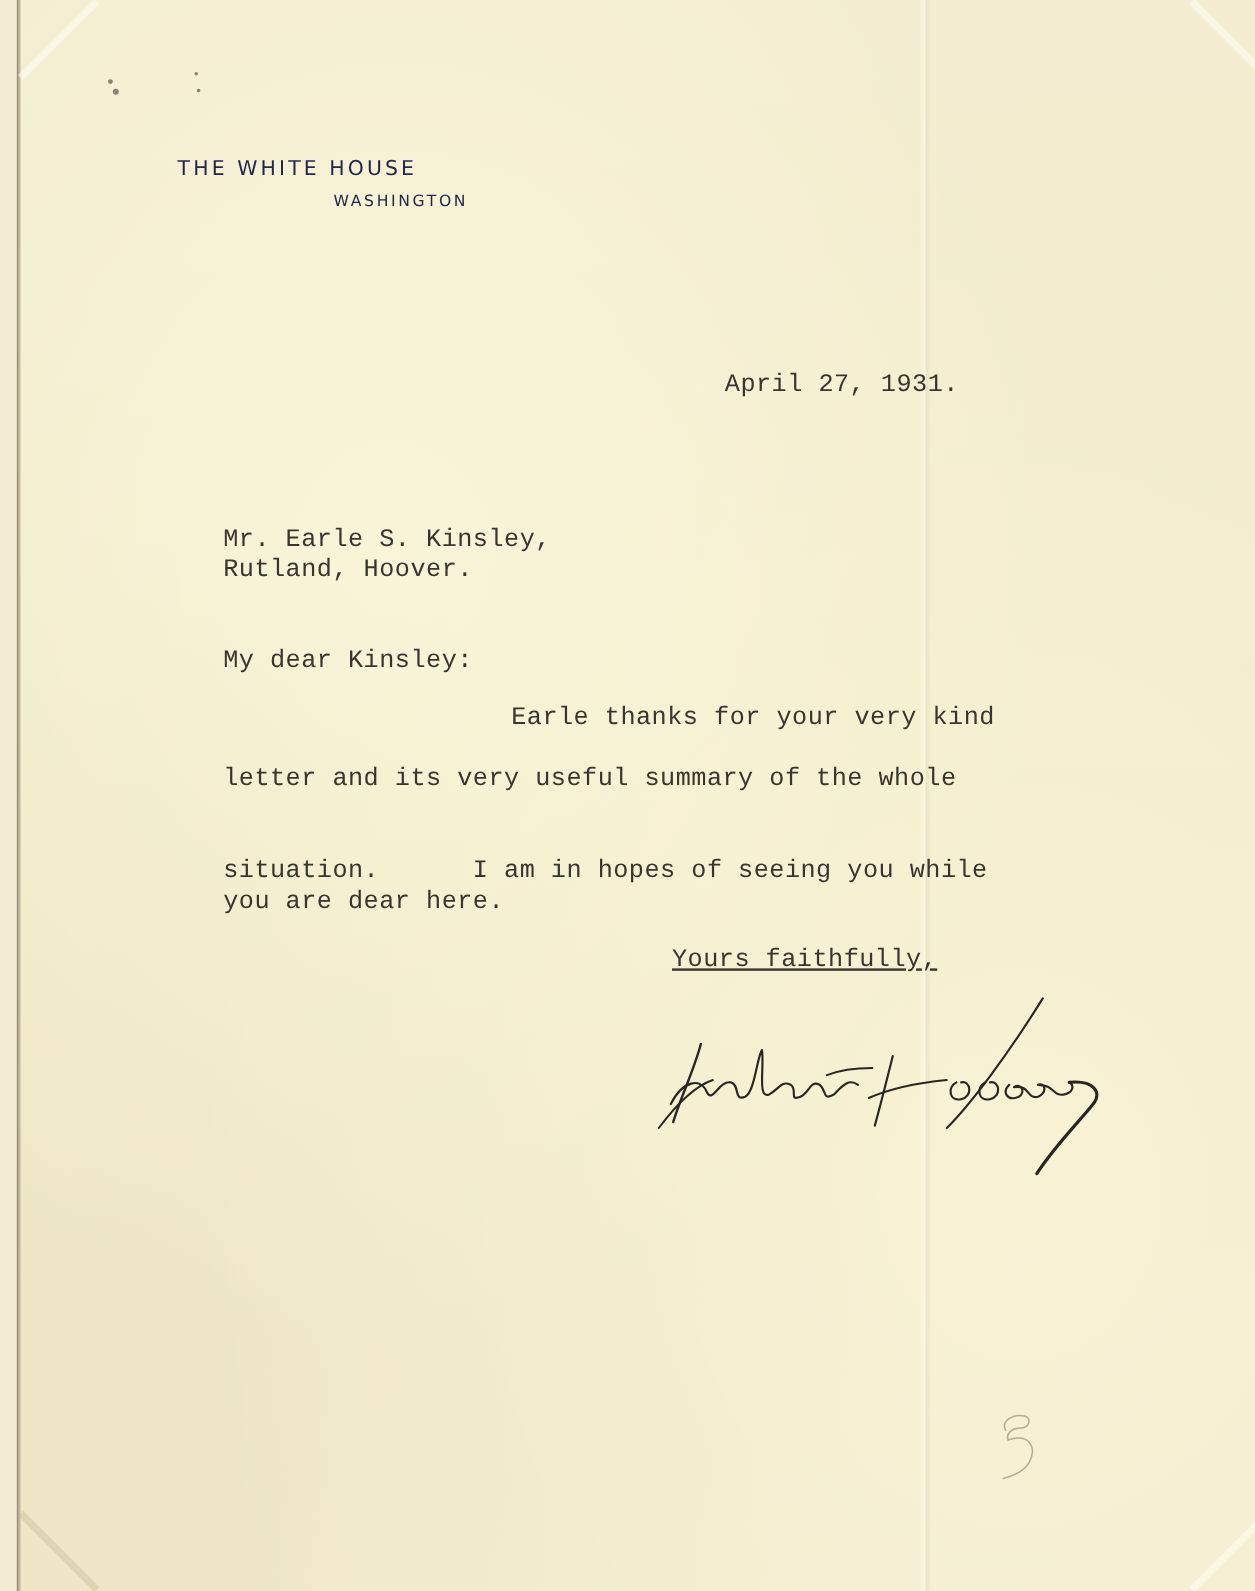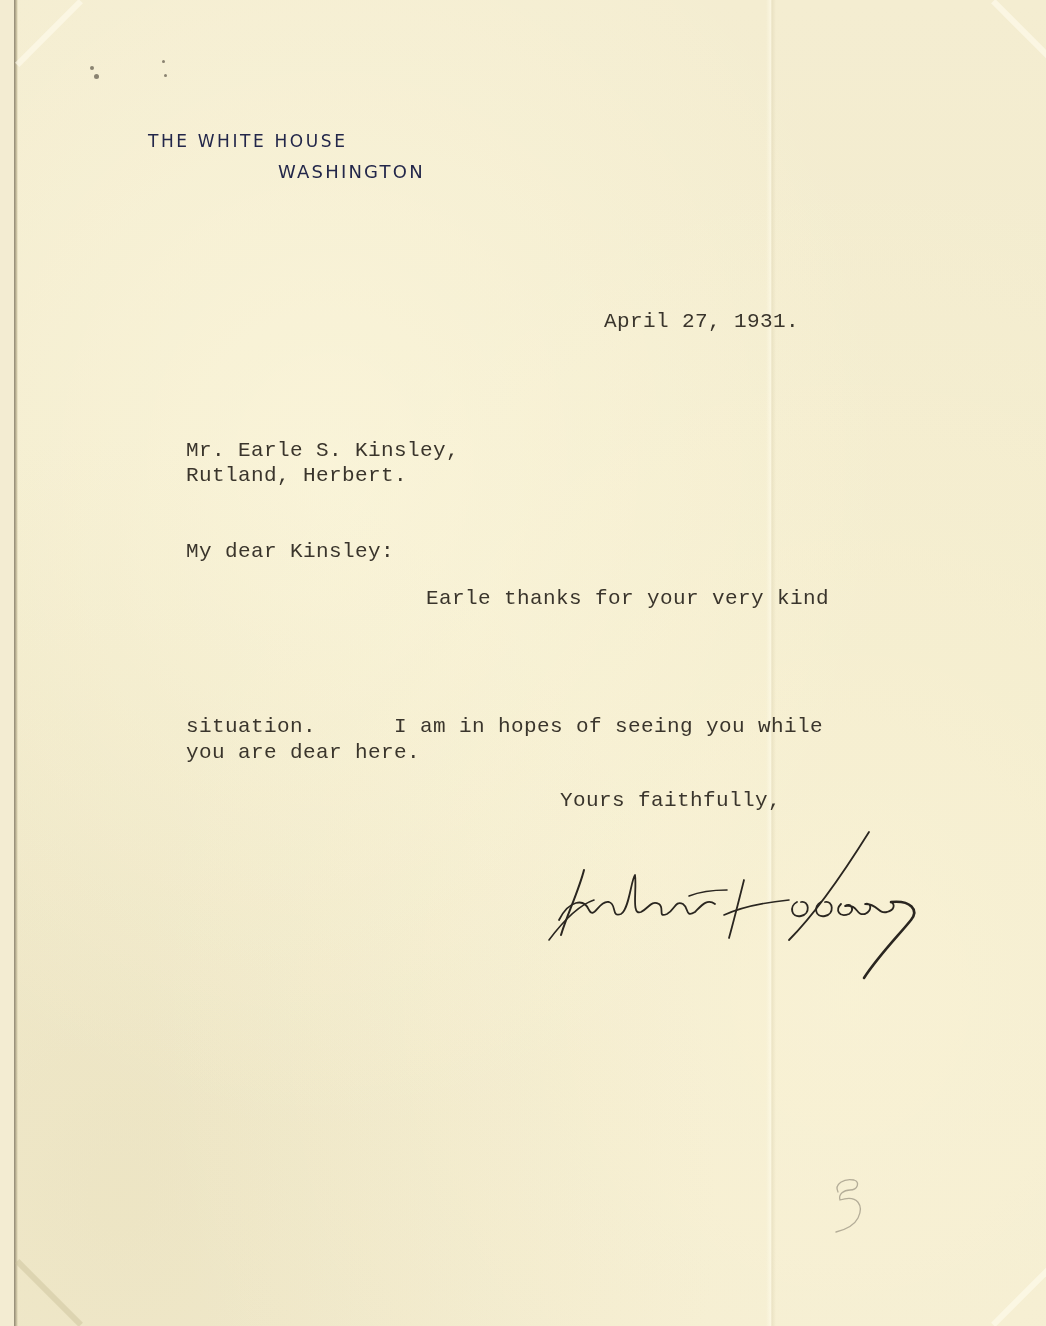--- a/index.html
+++ b/index.html
@@ -69,41 +69,41 @@
       letter-spacing: 2.4px;
     }
     .letterhead.title {
       left: 134px; top: 131px;
       font-size: 17px;
       font-weight: normal;
       letter-spacing: 2.6px;
     }
     .letterhead.city {
       left: 264px; top: 161px;
-      font-size: 18px;
+      font-size: 13px;
       letter-spacing: 2.2px;
     }
 
     .typed {
       position: absolute;
       font-family: "Liberation Mono", "DejaVu Sans Mono", monospace;
       font-size: 21px;
       color: #3a352c;
       white-space: pre;
       letter-spacing: 0.4px;
     }
     .date { left: 590px; top: 310px; }
     .addr1 { left: 172px; top: 439px; }
     .addr2 { left: 172px; top: 464px; }
     .salutation { left: 172px; top: 540px; }
     .body1 { left: 412px; top: 587px; }
     .body2 { left: 172px; top: 638px; }
     .body3 { left: 172px; top: 715px; }
     .body4 { left: 172px; top: 741px; }
-    .closing { left: 546px; top: 789px; }
+    .closing { left: 546px; top: 789px; text-decoration: underline; }
 
     .signature {
       position: absolute;
       left: 525px; top: 820px;
       width: 440px; height: 180px;
     }
     .signature-text {
       position: absolute;
       left: 0; top: 0;
       width: 1px; height: 1px;
@@ -133,25 +133,26 @@
     <span style="left:74px;top:2px;width:3px;height:3px;"></span>
     <span style="left:76px;top:16px;width:3px;height:3px;"></span>
   </div>
 
   <div class="letterhead title">THE WHITE HOUSE</div>
   <div class="letterhead city">WASHINGTON</div>
 
   <div class="typed date">April 27, 1931.</div>
 
   <div class="typed addr1">Mr. Earle S. Kinsley,</div>
-  <div class="typed addr2">Rutland, Herbert.</div>
+  <div class="typed addr2">Rutland, Hoover.</div>
 
   <div class="typed salutation">My dear Kinsley:</div>
 
   <div class="typed body1">Earle thanks for your very kind</div>
+  <div class="typed body2">letter and its very useful summary of the whole</div>
   <div class="typed body3">situation.      I am in hopes of seeing you while</div>
   <div class="typed body4">you are dear here.</div>
 
   <div class="typed closing">Yours faithfully,</div>
 
   <div class="signature">
     <span class="signature-text">Herbert Hoover</span>
     <svg width="440" height="180" viewBox="0 0 440 180">
       <g fill="none" stroke="#2a2620" stroke-linecap="round" stroke-linejoin="round">
 

